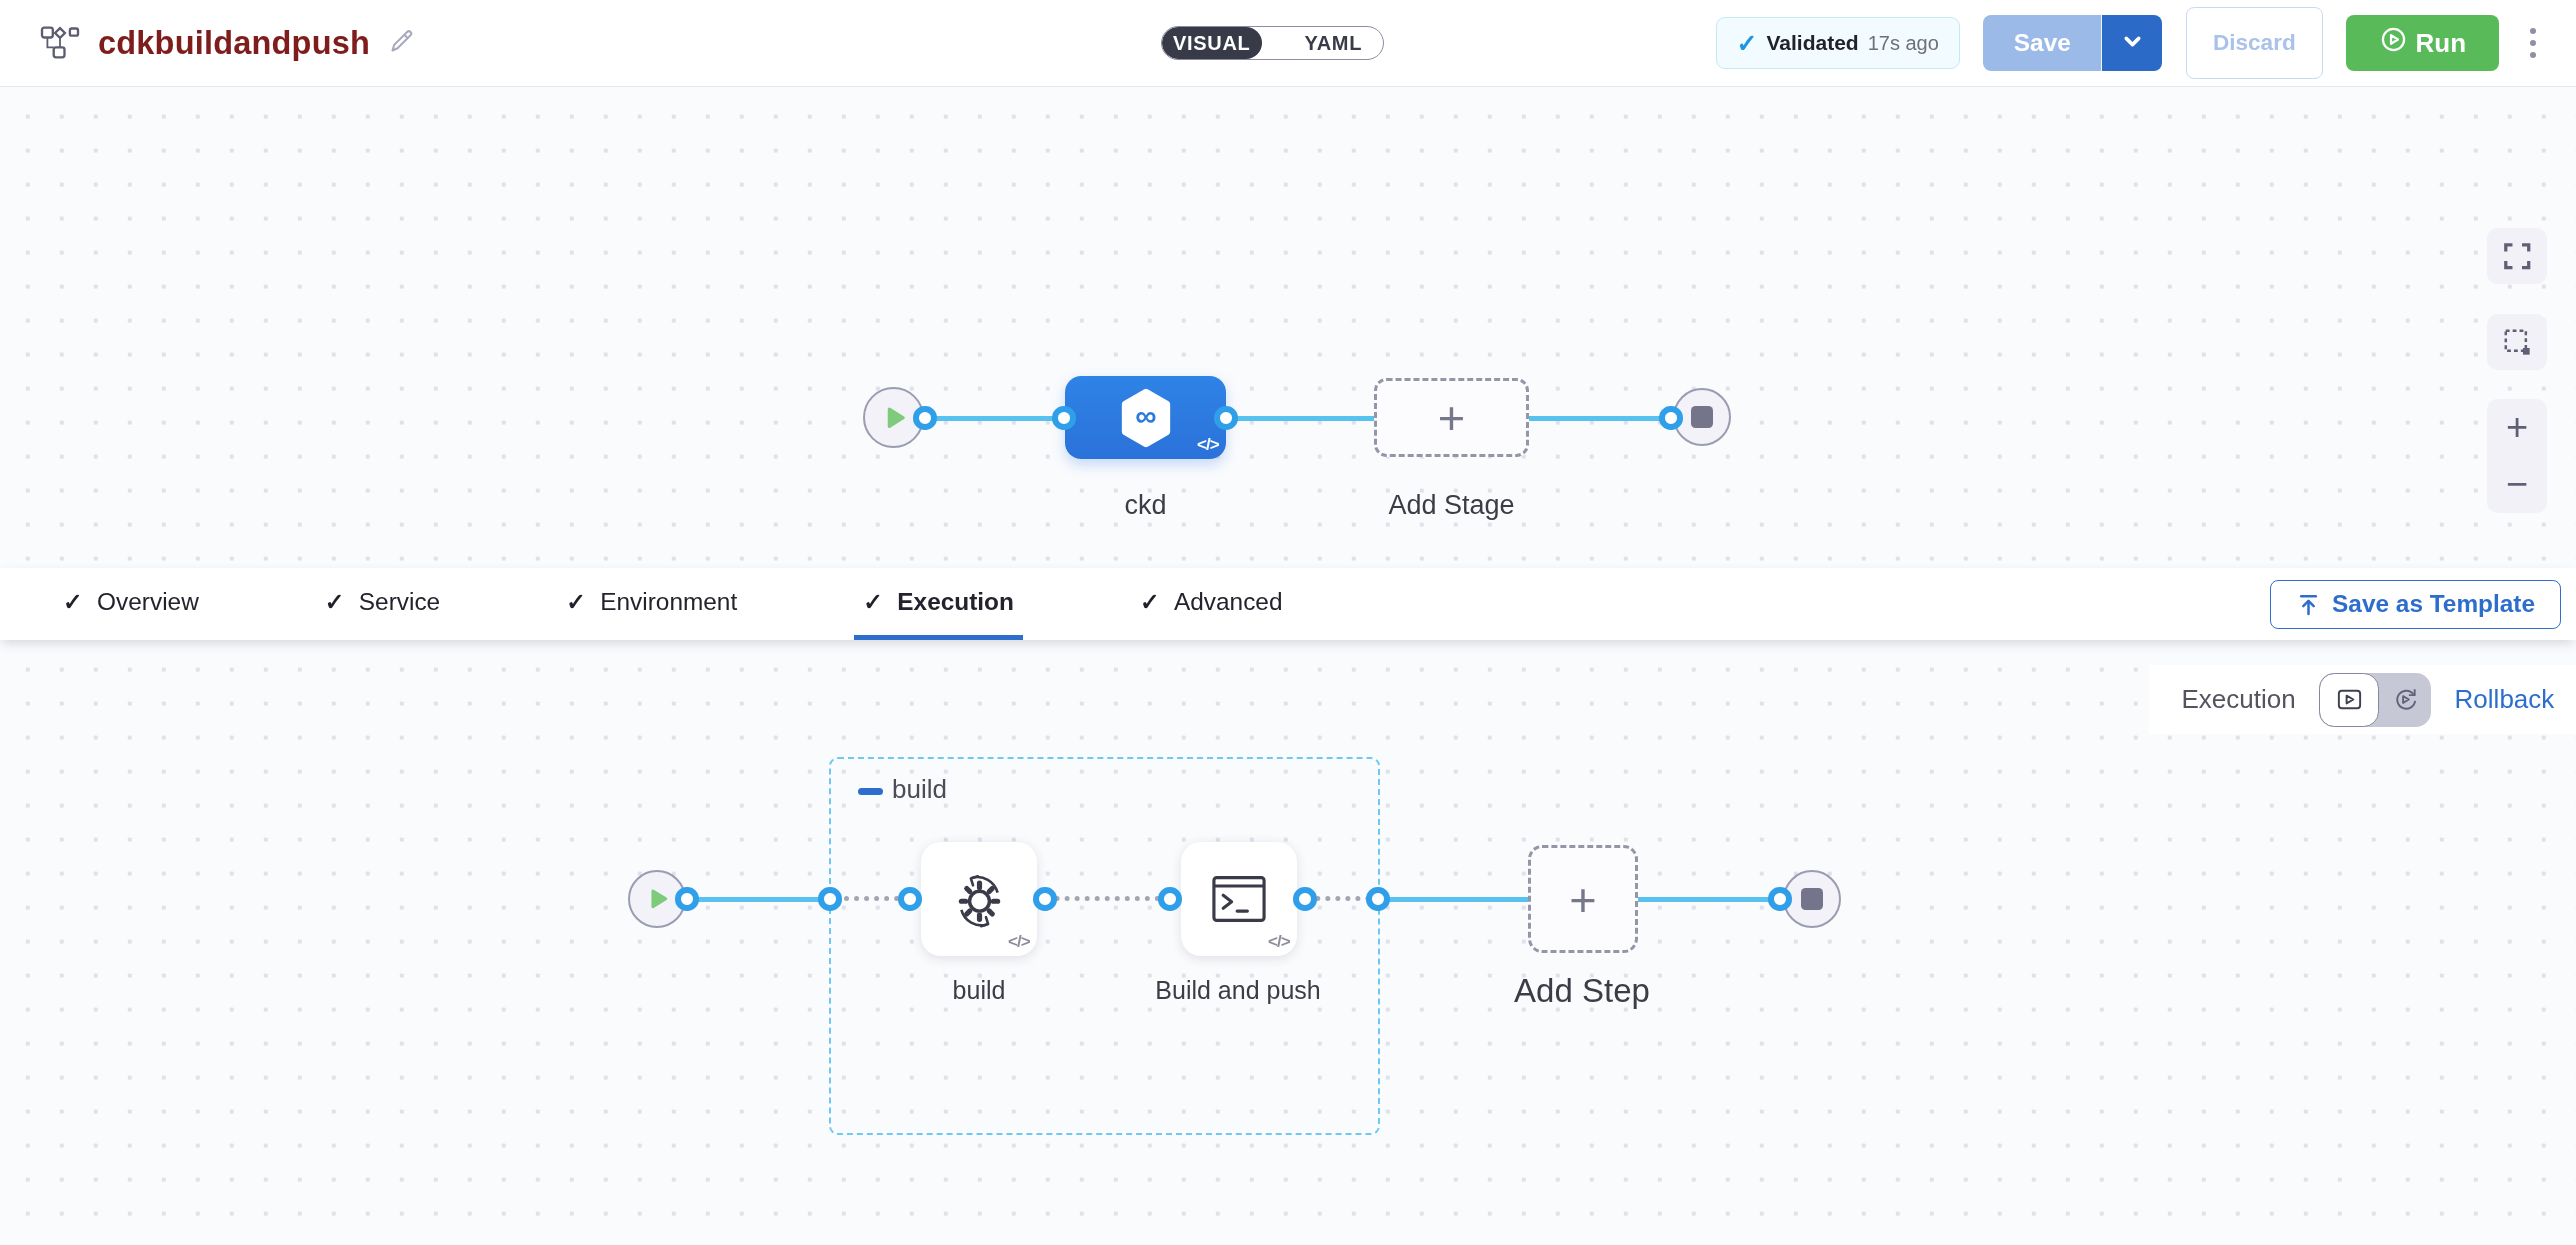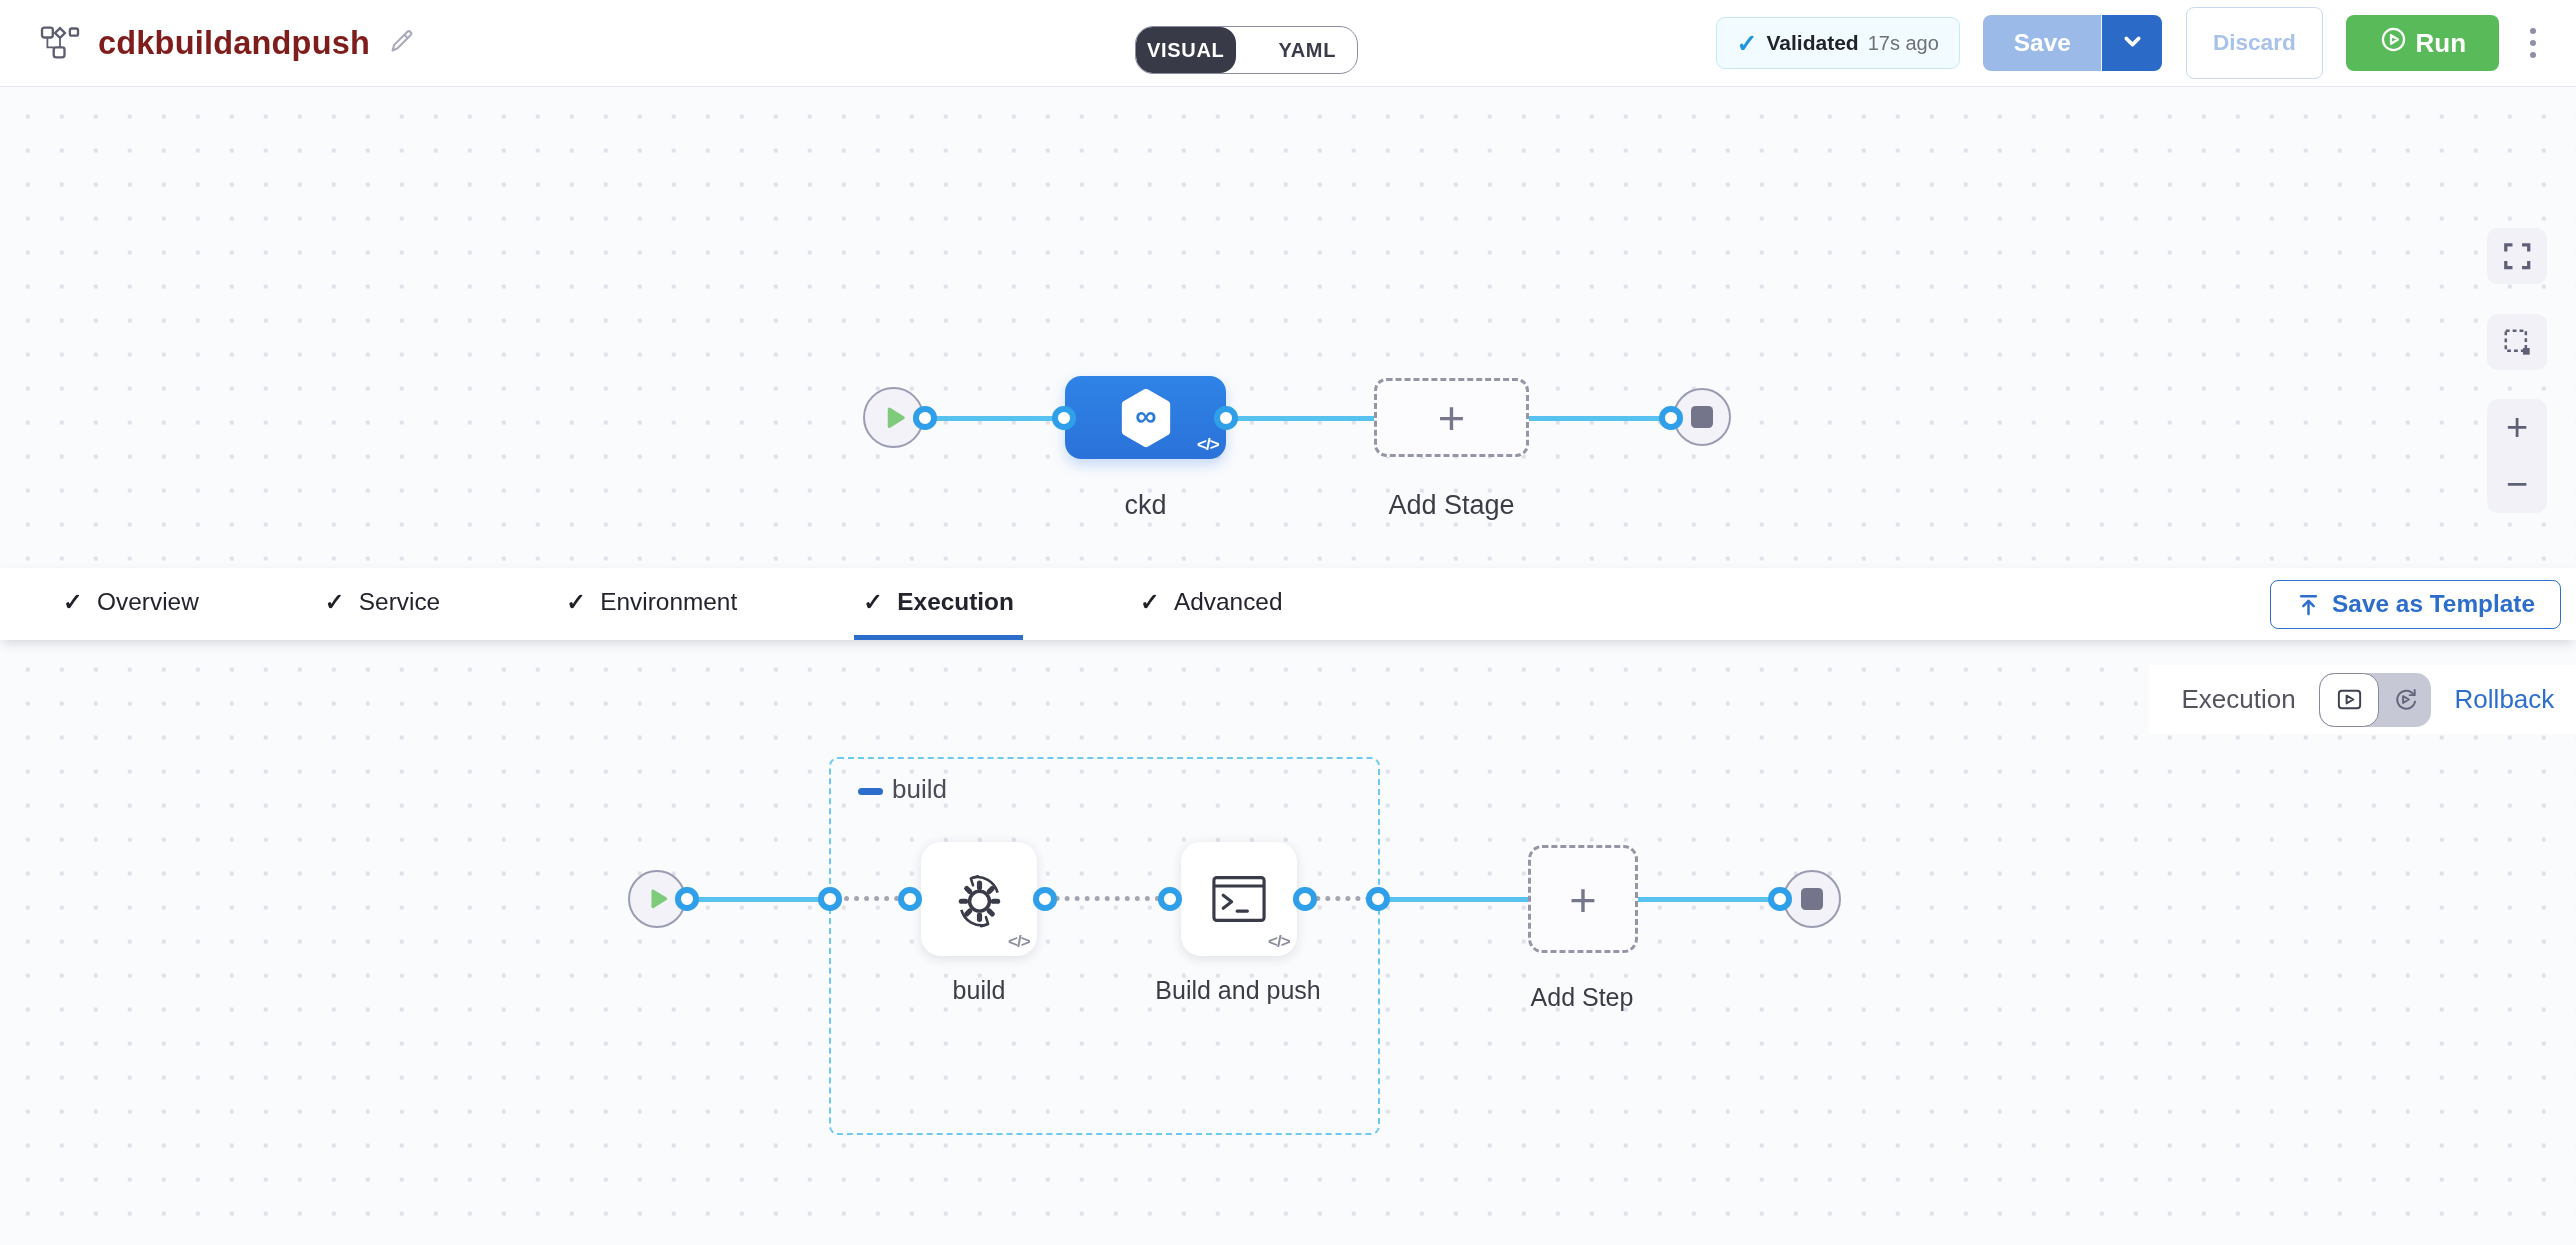--- a/index.html
+++ b/index.html
@@ -3,21 +3,21 @@
 <meta charset="utf-8">
 <style>
   * { margin:0; padding:0; box-sizing:border-box; }
   body { font-family:"Liberation Sans", sans-serif; background:#fff; }
   .page { position:relative; width:2576px; height:1246px; display:flex; flex-direction:column; background:#fff; overflow:hidden; }
 
   
   .header { height:87px; flex:0 0 87px; display:flex; align-items:center; padding:0 32.5px 0 40px; border-bottom:1.8px solid #e7e8ee; background:#fff; position:relative; z-index:5; }
   .title-group { display:flex; align-items:center; gap:18px; }
   .page-title { font-size:32.5px; font-weight:700; color:#7f1d1d; letter-spacing:0.2px; }
-  .mode-toggle { position:absolute; left:1135px; top:26px; display:flex; height:48px; border:1.8px solid #8b8da3; border-radius:18px; background:#fff; overflow:hidden; width:223px;gap:22px; }
+  .mode-toggle { position:absolute; left:1161px; top:26px; display:flex; height:34px; border:1.8px solid #8b8da3; border-radius:18px; background:#fff; overflow:hidden; width:223px;gap:22px; }
   .mode-seg { flex:1; display:flex; align-items:center; justify-content:center; font-size:20px; font-weight:700; letter-spacing:0.7px; color:#3a3b48; cursor:pointer; }
   .mode-seg.active { background:#383a47; color:#fff; border-radius:16.2px; }
   .header-right { margin-left:auto; display:flex; align-items:center; gap:23.5px; }
   .validated-badge { height:52px; display:flex; align-items:center; gap:9px; padding:0 20px; background:#f2fbff; border:1.8px solid #c7e9f6; border-radius:9px; }
   .validated-check { color:#2196e0; font-size:25px; font-weight:700; }
   .validated-text { font-size:21px; font-weight:700; color:#21222b;text-align:center; }
   .validated-time { font-size:20px; color:#6f7078; }
   .save-split { display:flex; height:56px; border-radius:8.1px; overflow:hidden; }
   .save-main { width:119px; background:#9cbae7; color:#fff; font-size:24.4px; font-weight:700; display:flex; align-items:center; justify-content:center; border-right:1.8px solid #f0f4fb; }
   .save-caret { width:60px; background:#2b6ac7; display:flex; align-items:center; justify-content:center; }
@@ -292,17 +292,17 @@
     <div class="port" style="left:818px;  top:247px;"></div>
     <div class="port" style="left:898px;  top:247px;"></div>
     <div class="port" style="left:1033px; top:247px;"></div>
     <div class="port" style="left:1158px; top:247px;"></div>
     <div class="port" style="left:1293px; top:247px;"></div>
     <div class="port" style="left:1366px; top:247px;"></div>
     <div class="port" style="left:1768px; top:247px;"></div>
 
     <div class="node-label" style="left:921px; top:336px; width:116px; font-size:25px;">build</div>
     <div class="node-label" style="left:1144px; top:336px; width:188px; font-size:25px;">Build and push</div>
-    <div class="node-label" style="left:1510px; top:343px; width:144px; font-size:25px;">Add Step</div>
+    <div class="node-label" style="left:1510px; top:332px; width:144px; font-size:33px;">Add Step</div>
   </div>
 
 </div>
 
 
 </body></html>

